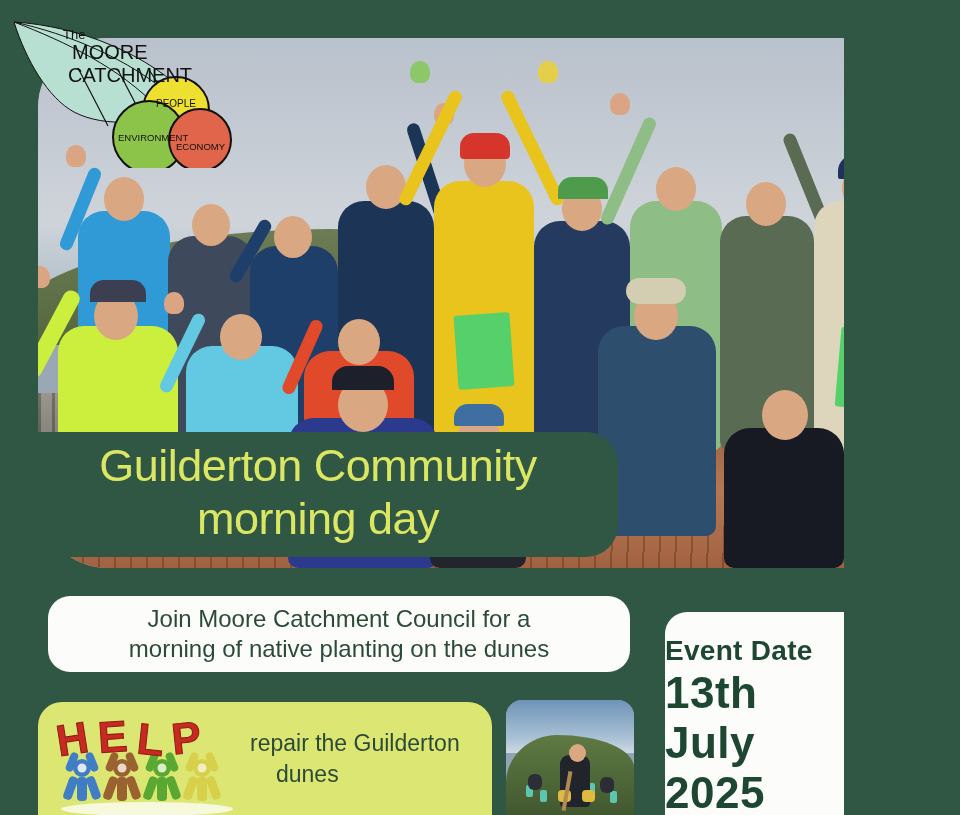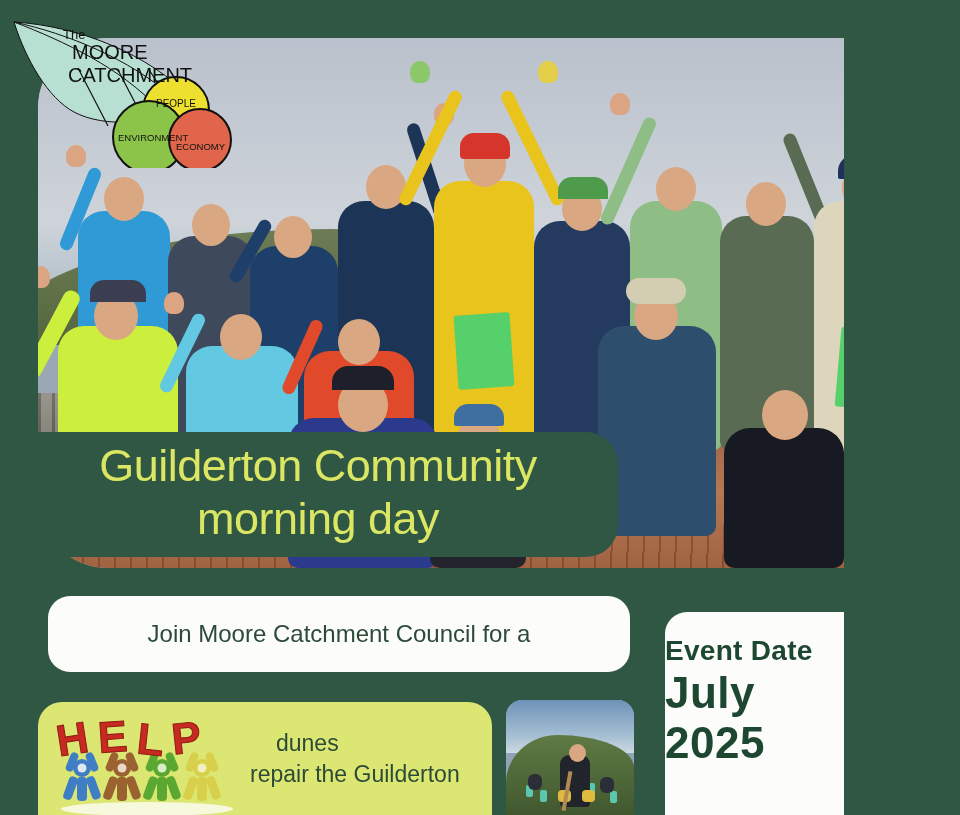--- a/index.html
+++ b/index.html
@@ -216,20 +216,21 @@
     </svg>
   </div>
 
   <div class="title-banner">
     <div class="title-line">Guilderton Community</div>
     <div class="title-line">morning day</div>
   </div>
 
   <div class="info-box">
     <div class="info-line">Join Moore Catchment Council for a</div>
+    <div class="info-line">morning of native planting on the dunes</div>
   </div>
 
   <div class="help-box">
     <div class="help-art">
       <svg width="190" height="107" viewBox="0 0 190 107" xmlns="http://www.w3.org/2000/svg">
         <ellipse cx="95" cy="101" rx="86" ry="7" fill="#ffffff" opacity=".75"></ellipse>
 
         <g>
           <circle cx="30" cy="60" r="9" fill="#3f7ec4"></circle>
           <rect x="25" y="69" width="10" height="24" rx="4" fill="#3f7ec4"></rect>
@@ -269,22 +270,22 @@
 
         <g font-family="Liberation Sans, sans-serif" font-weight="bold" font-size="44" fill="#c62a20" stroke="#8e1a12" stroke-width="1">
           <text x="5" y="46" transform="rotate(-9 22 34)">H</text>
           <text x="46" y="44" transform="rotate(-4 62 32)">E</text>
           <text x="85" y="47" transform="rotate(6 100 35)">L</text>
           <text x="120" y="45" transform="rotate(-6 136 33)">P</text>
         </g>
       </svg>
     </div>
     <div class="help-text">
+      <div>repair the Guilderton</div>
       <div style="padding-left:26px;">dunes</div>
-      <div>repair the Guilderton</div>
     </div>
   </div>
 
   <div class="small-photo">
     <div class="sp-sky"></div>
     <div class="sp-hill"></div>
     <div class="sp-guard" style="left:20px;top:74%;"></div>
     <div class="sp-guard" style="left:34px;top:78%;"></div>
     <div class="sp-guard" style="left:82px;top:72%;"></div>
     <div class="sp-guard" style="left:104px;top:79%;"></div>
@@ -292,17 +293,18 @@
     <div class="sp-helper" style="left:94px;top:67%;"></div>
     <div class="sp-man-body"></div>
     <div class="sp-man-head"></div>
     <div class="sp-glove" style="left:41%;top:78%;"></div>
     <div class="sp-glove" style="left:59%;top:78%;"></div>
     <div style="position:absolute;left:46%;top:62%;width:4px;height:40px;background:#b08a52;transform:rotate(10deg);"></div>
   </div>
 
   <div class="date-card">
     <div class="date-label">Event Date</div>
+    <div class="date-big">13th</div>
     <div class="date-big">July</div>
     <div class="date-big">2025</div>
   </div>
 
 </div>
 
 </body></html>

